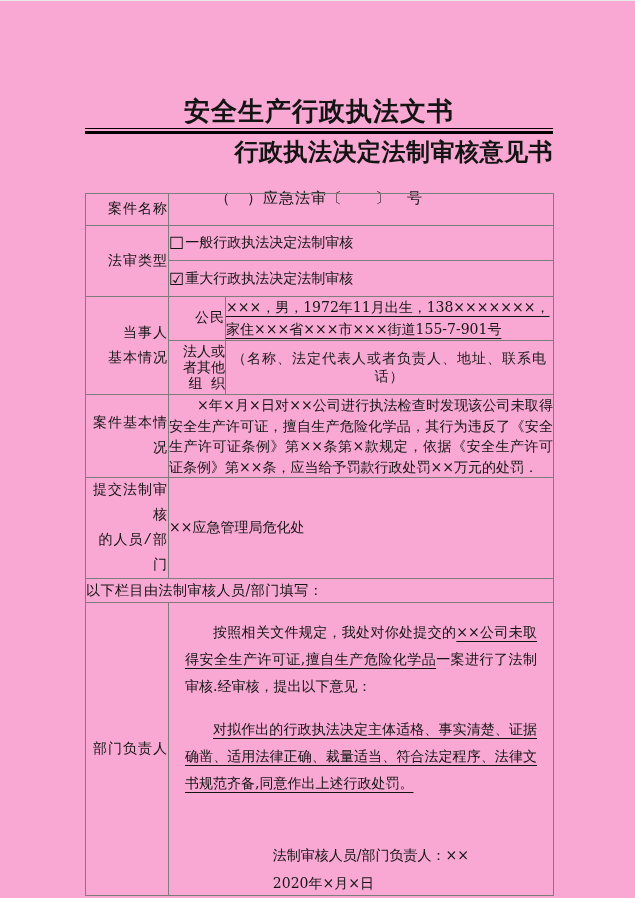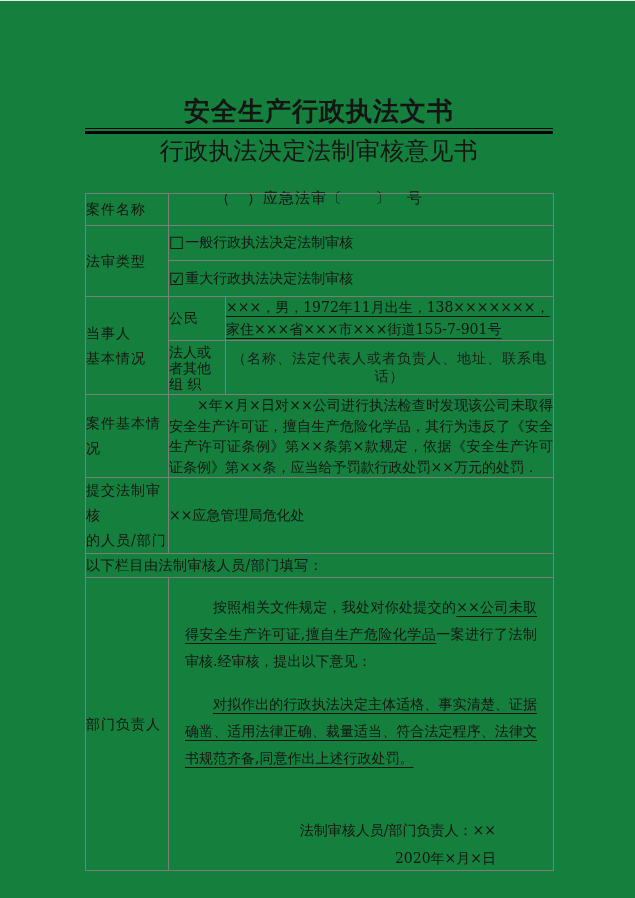--- a/index.html
+++ b/index.html
@@ -1,20 +1,20 @@
 <!DOCTYPE html>
 <html><head>
 <meta charset="utf-8">
 <style>
   * { box-sizing: border-box; }
   html,body { margin:0; padding:0; background:#ffffff; }
   .page {
     position: relative;
     width: 635px; height: 898px;
-    background: #15803d;
+    background: #f9a8d4;
     color: #141414;
     font-family: "DejaVu Serif", "Liberation Serif", serif;
     overflow: hidden;
   }
   .topline { position:absolute; top:0; left:0; width:635px; height:1px; background:#e9e9e9; }
 
   .header { position:absolute; top:0; left:85px; width:468px; }
   .title1 {
     margin-top: 97px;
     text-align: center;
@@ -22,23 +22,23 @@
     font-weight: bold;
     letter-spacing: 1px;
     line-height: 28px;
   }
   .rule { margin-top: 3px; }
   .rule .thin  { height:1px; background:#000; }
   .rule .gap   { height:2px; }
   .rule .thick { height:3px; background:#000; }
   .title2 {
     margin-top: 4px;
-    text-align: center;
+    text-align: right;
     font-size: 24px;
-    font-weight: normal;
+    font-weight: bold;
     letter-spacing: 0.5px;
     line-height: 27px;
   }
   .docnum {
     margin-top: 24px;
     text-align: center;
     font-size: 15px;
     letter-spacing: 1px;
   }
 
@@ -49,24 +49,25 @@
     border-collapse: collapse;
     table-layout: fixed;
   }
   table.form td {
     border: 1px solid #7d7d7d;
     padding: 0;
     font-size: 14px;
     vertical-align: middle;
   }
   .lbl {
-    text-align: left;
+    text-align: right;
     white-space: pre-line;
     line-height: 25px;
     letter-spacing: 1px;
+    font-family: Liberation Mono, monospace;
   }
   .lbl-small { line-height: 16px; font-size: 13px; letter-spacing: 0; }
 
   .cb-cell { padding-left: 7px; }
   .cb {
     font-family: "DejaVu Sans", "Liberation Sans", sans-serif;
     font-size: 17px;
     font-weight: bold;
     vertical-align: -2px;
     margin-right: 1px;
@@ -100,23 +101,23 @@
     line-height: 27px;
   }
   .u {
     text-decoration: underline;
     text-underline-offset: 4px;
     text-decoration-thickness: 1px;
   }
   .sig-wrap {
     margin-top: 46px;
     margin-left: auto;
-    margin-right: 57px;
+    margin-right: 84px;
     width: max-content;
-    text-align: right;
+    text-align: left;
   }
   .sig-line { line-height: 24px; }
   .sig-date { line-height: 24px; margin-top: 4px; }
 </style>
 </head>
 <body>
 
 <div class="page">
   <div class="topline"></div>
 

